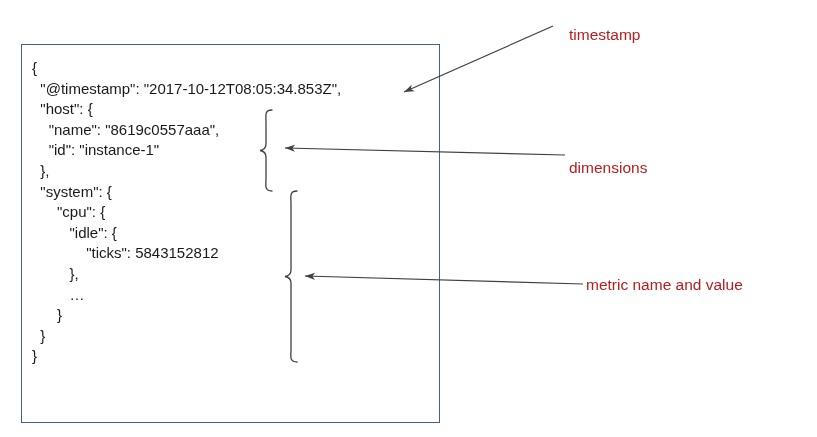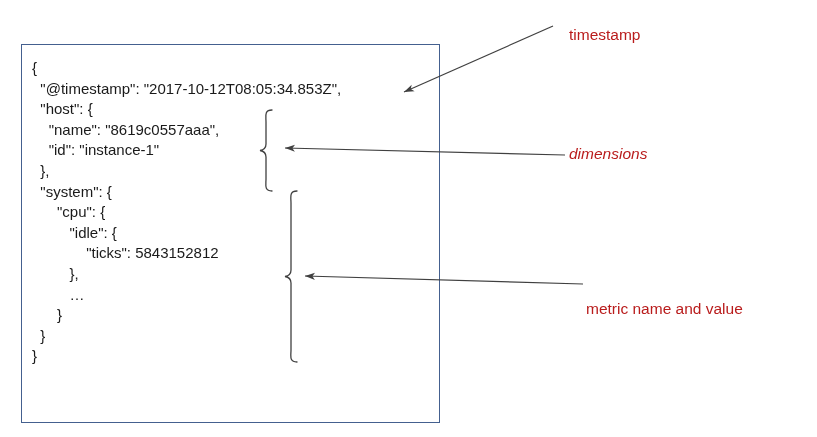--- a/index.html
+++ b/index.html
@@ -54,22 +54,22 @@
   
   .annotation-label {
     position: absolute;
     font-family: "Liberation Sans", sans-serif;
     font-size: 15.5px;
     color: #b91c1c;
     white-space: nowrap;
     line-height: 1;
   }
   #label-timestamp { left: 569px; top: 27px; }
-  #label-dimensions { left: 569px; top: 146px; font-style: italic; }
-  #label-metric   { left: 586px; top: 277px; margin-top: 24px; }
+  #label-dimensions { left: 569px; top: 160px; }
+  #label-metric   { left: 586px; top: 277px; }
 </style>
 </head>
 <body>
 
 <div id="json-box">
   <pre id="json-code">{
   "@timestamp": "2017-10-12T08:05:34.853Z",
   "host": {
     "name": "8619c0557aaa",
     "id": "instance-1"

